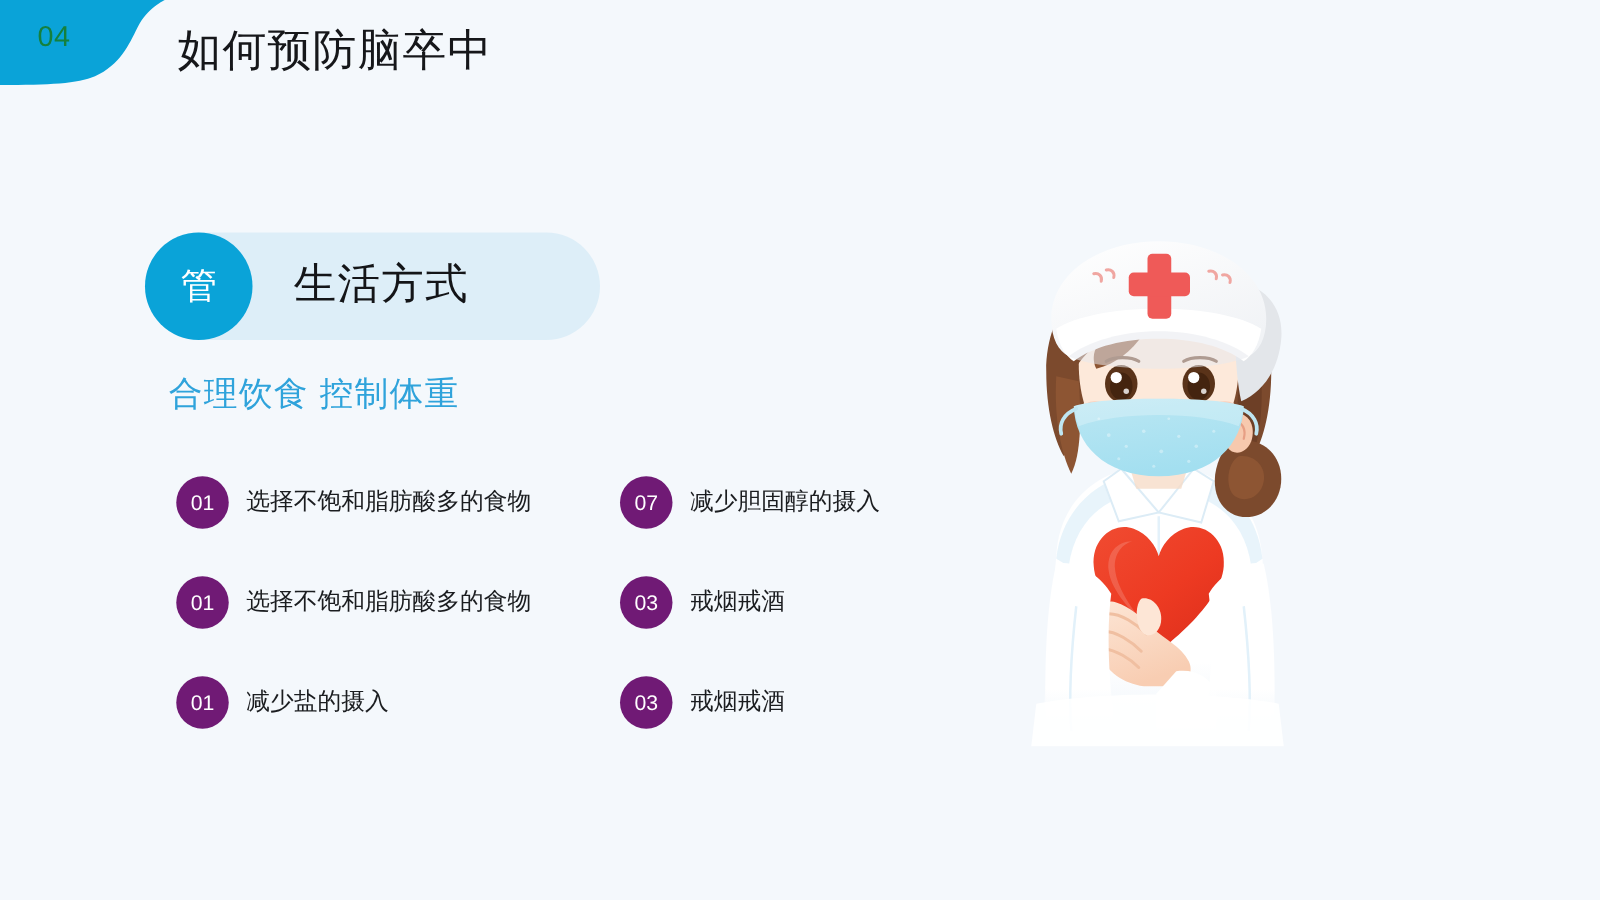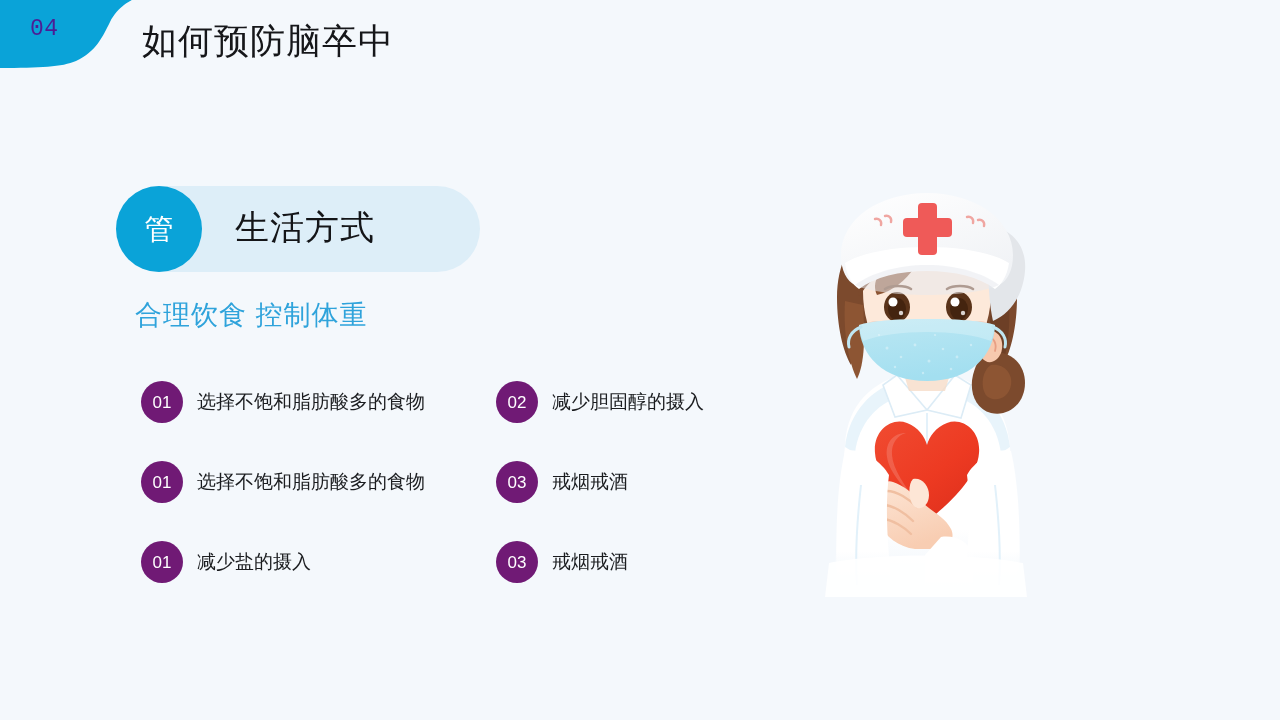--- a/index.html
+++ b/index.html
@@ -20,26 +20,25 @@
     position: absolute;
     left: 0;
     top: 0;
     width: 132px;
     height: 68px;
   }
   .section-number {
     position: absolute;
     left: 30px;
     top: 18px;
-    color: #4c1d95;
+    color: #15803d;
     font-size: 23px;
     letter-spacing: 0.5px;
     line-height: 1;
     z-index: 3;
-    font-family: Liberation Mono, monospace;
   }
   .page-title {
     position: absolute;
     left: 142px;
     top: 19px;
     font-size: 35px;
     color: #16171a;
     letter-spacing: 1px;
     line-height: 1.25;
   }
@@ -152,21 +151,21 @@
 <div class="badge-title">生活方式</div>
 
 <div class="section-subtitle">合理饮食 控制体重</div>
 
 <div class="points-grid">
   <div class="point-item">
     <span class="point-badge">01</span>
     <span class="point-label">选择不饱和脂肪酸多的食物</span>
   </div>
   <div class="point-item">
-    <span class="point-badge">02</span>
+    <span class="point-badge">07</span>
     <span class="point-label">减少胆固醇的摄入</span>
   </div>
   <div class="point-item">
     <span class="point-badge">01</span>
     <span class="point-label">选择不饱和脂肪酸多的食物</span>
   </div>
   <div class="point-item">
     <span class="point-badge">03</span>
     <span class="point-label">戒烟戒酒</span>
   </div>

